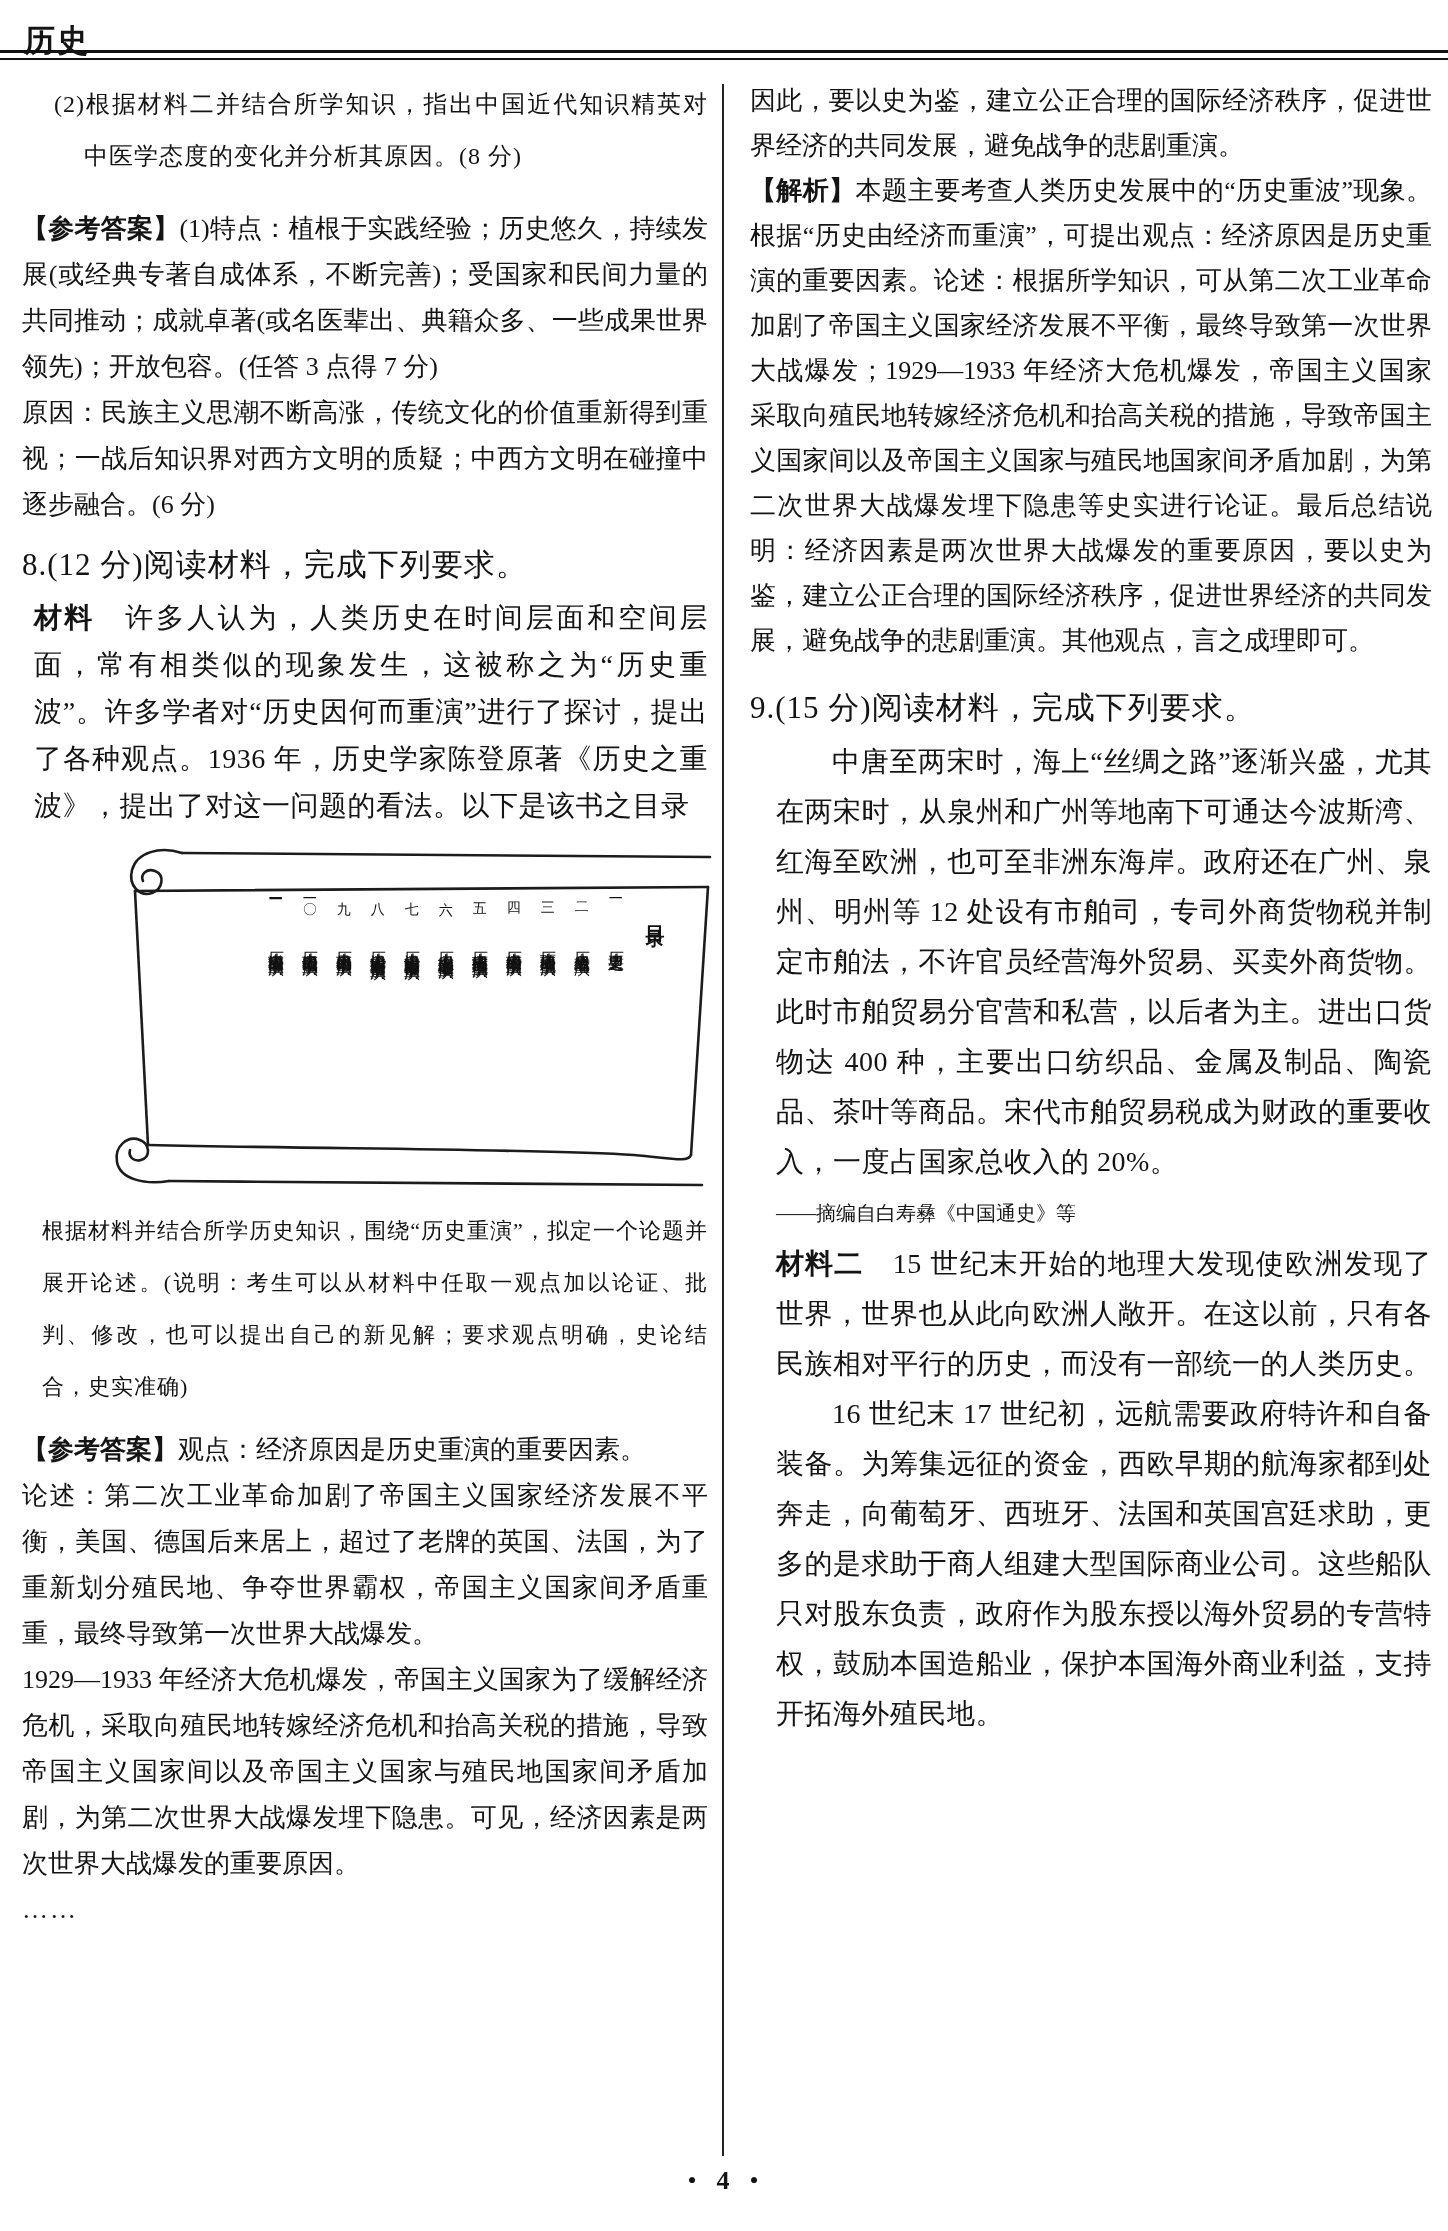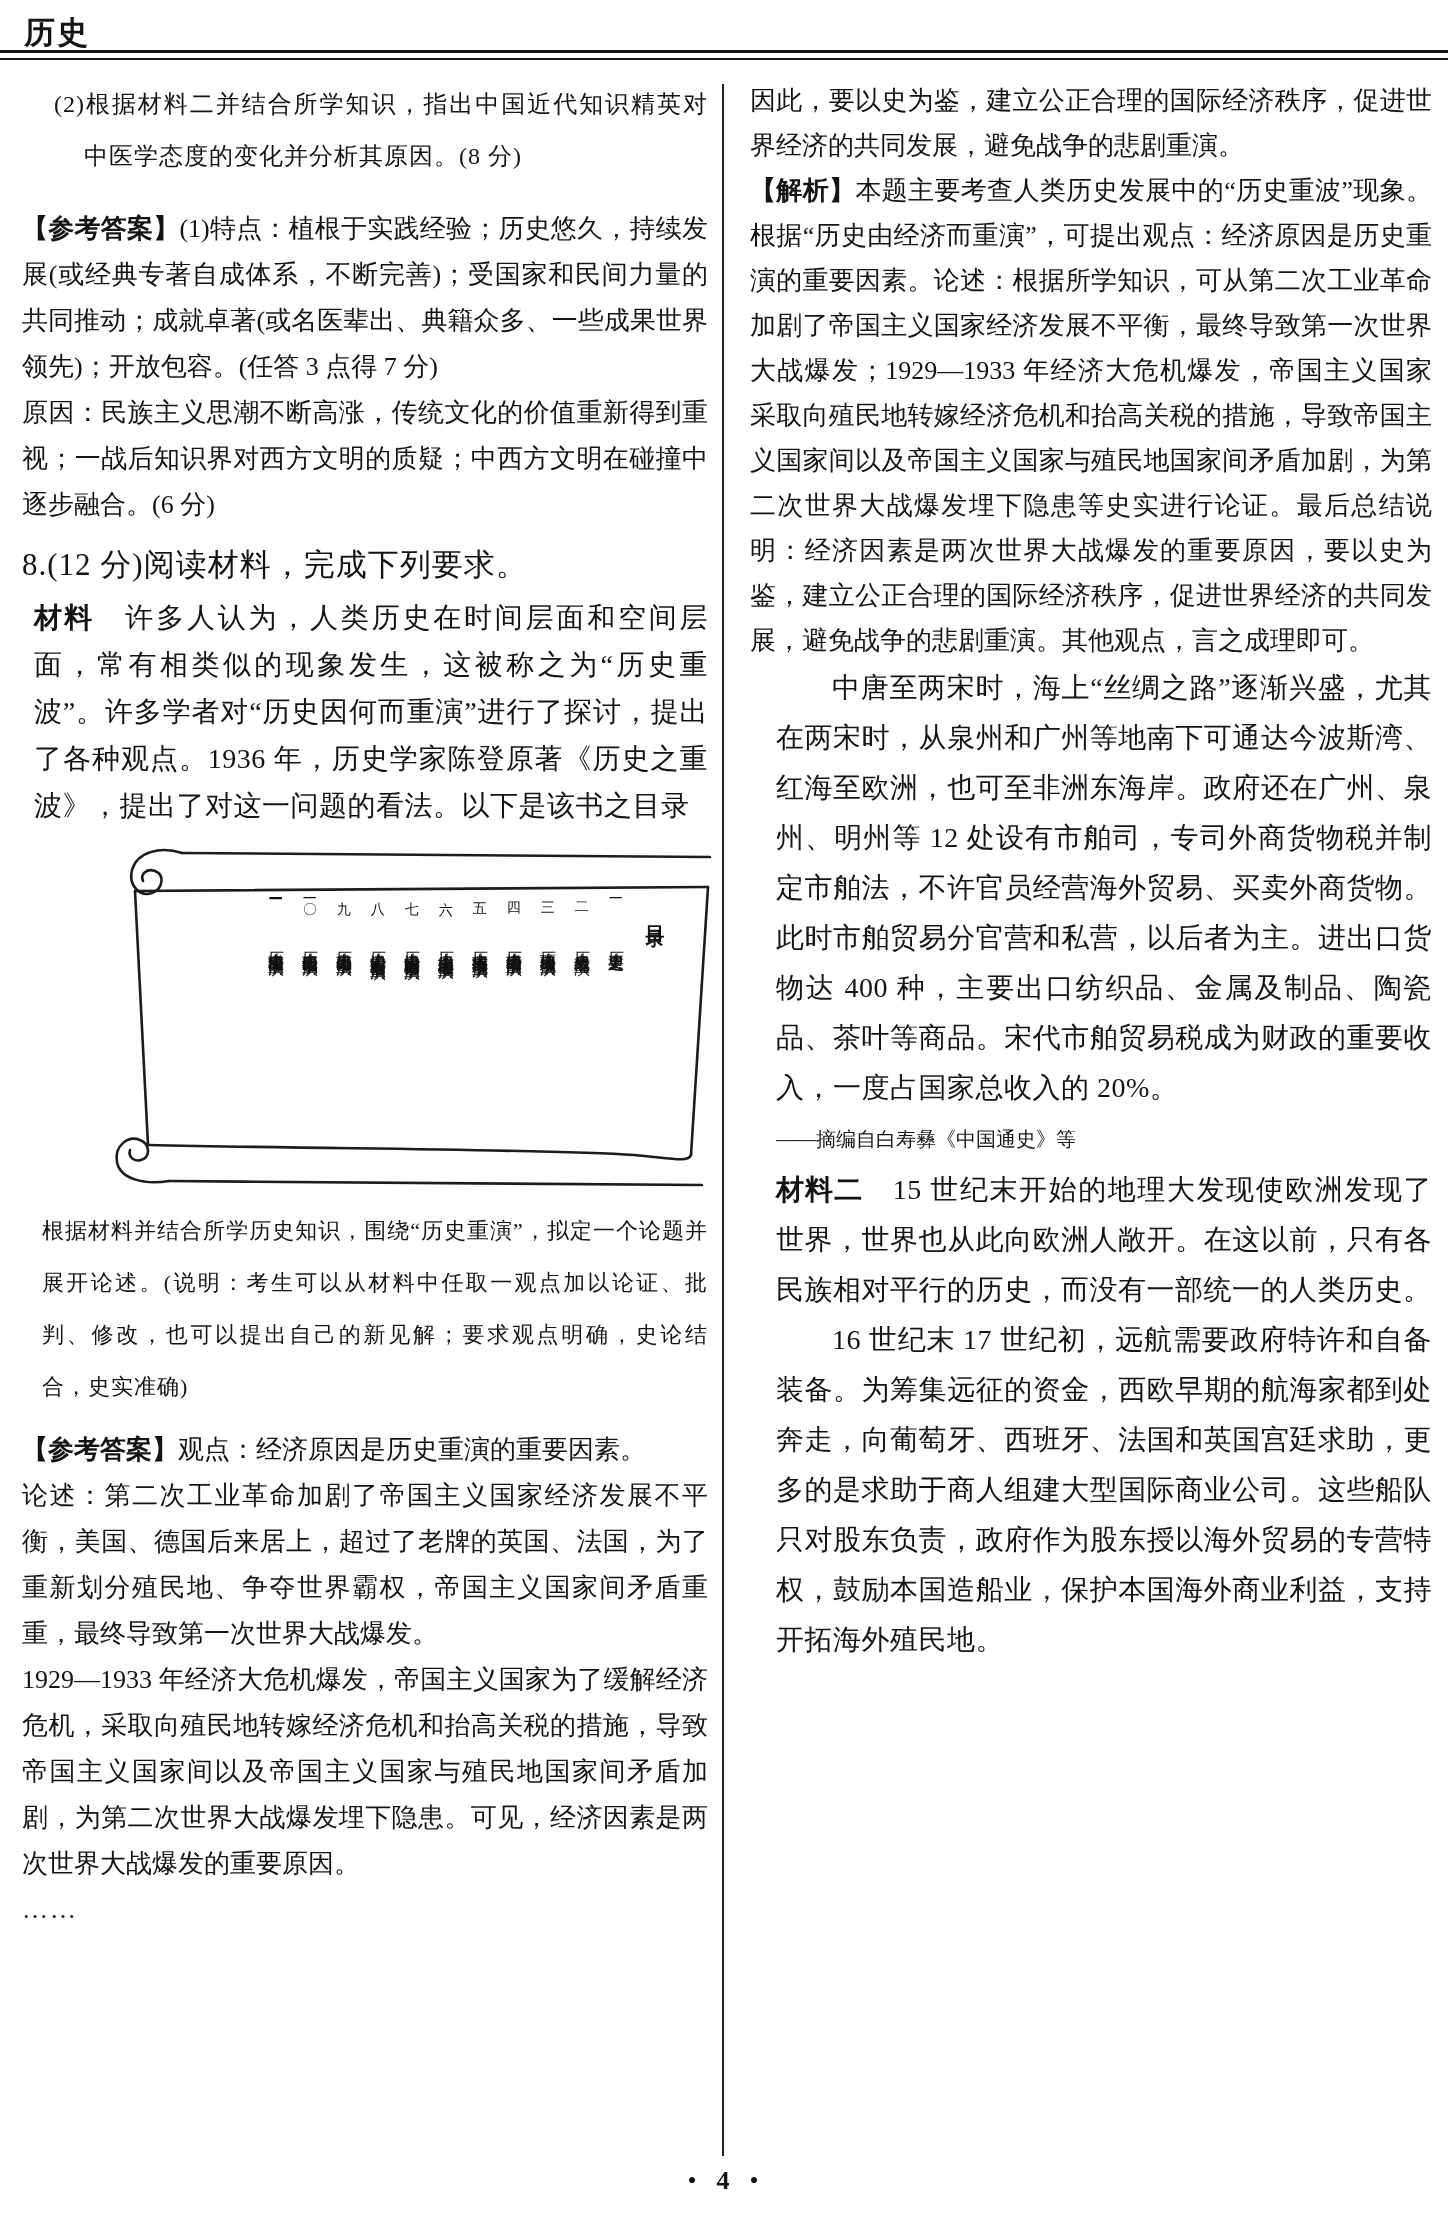--- a/index.html
+++ b/index.html
@@ -3,21 +3,21 @@
 <meta charset="utf-8">
 <style>
   html,body { margin:0; padding:0; }
   body {
     width:1448px; height:2231px; position:relative;
     background:#ffffff; color:#141414;
     font-family:"Liberation Serif","DejaVu Serif",serif;
     overflow:hidden;
   }
   .header-subject {
-    position:absolute; top:12px; left:24px;
+    position:absolute; top:20px; left:24px;
     font-size:31px; font-weight:700; letter-spacing:2px;
   }
   .double-rule {
     position:absolute; top:50px; left:0; right:0; height:5px;
     border-top:3px solid #111; border-bottom:2px solid #111;
   }
   .col-divider {
     position:absolute; left:722px; top:84px; height:2072px; width:2px;
     background:#222;
   }
@@ -119,20 +119,21 @@
   <p class="ans" style="margin-top:14px;"><b class="hei">【参考答案】</b><span>观点：经济原因是历史重演的重要因素。</span></p>
   <p class="ans">论述：第二次工业革命加剧了帝国主义国家经济发展不平衡，美国、德国后来居上，超过了老牌的英国、法国，为了重新划分殖民地、争夺世界霸权，帝国主义国家间矛盾重重，最终导致第一次世界大战爆发。</p>
   <p class="ans">1929—1933 年经济大危机爆发，帝国主义国家为了缓解经济危机，采取向殖民地转嫁经济危机和抬高关税的措施，导致帝国主义国家间以及帝国主义国家与殖民地国家间矛盾加剧，为第二次世界大战爆发埋下隐患。可见，经济因素是两次世界大战爆发的重要原因。</p>
   <p class="ellipsis-line">……</p>
 </div>
 
 <div class="col col-right">
   <p class="ansr">因此，要以史为鉴，建立公正合理的国际经济秩序，促进世界经济的共同发展，避免战争的悲剧重演。</p>
   <p class="ansr"><b class="hei">【解析】</b><span>本题主要考查人类历史发展中的“历史重波”现象。根据“历史由经济而重演”，可提出观点：经济原因是历史重演的重要因素。论述：根据所学知识，可从第二次工业革命加剧了帝国主义国家经济发展不平衡，最终导致第一次世界大战爆发；1929—1933 年经济大危机爆发，帝国主义国家采取向殖民地转嫁经济危机和抬高关税的措施，导致帝国主义国家间以及帝国主义国家与殖民地国家间矛盾加剧，为第二次世界大战爆发埋下隐患等史实进行论证。最后总结说明：经济因素是两次世界大战爆发的重要原因，要以史为鉴，建立公正合理的国际经济秩序，促进世界经济的共同发展，避免战争的悲剧重演。其他观点，言之成理即可。</span></p>
 
+  <p class="heading9">9.(15 分)阅读材料，完成下列要求。</p>
   <p class="matr matr-indent">中唐至两宋时，海上“丝绸之路”逐渐兴盛，尤其在两宋时，从泉州和广州等地南下可通达今波斯湾、红海至欧洲，也可至非洲东海岸。政府还在广州、泉州、明州等 12 处设有市舶司，专司外商货物税并制定市舶法，不许官员经营海外贸易、买卖外商货物。此时市舶贸易分官营和私营，以后者为主。进出口货物达 400 种，主要出口纺织品、金属及制品、陶瓷品、茶叶等商品。宋代市舶贸易税成为财政的重要收入，一度占国家总收入的 20%。</p>
   <p class="source-r">——摘编自白寿彝《中国通史》等</p>
   <p class="matr"><b class="hei">材料二</b><span>　15 世纪末开始的地理大发现使欧洲发现了世界，世界也从此向欧洲人敞开。在这以前，只有各民族相对平行的历史，而没有一部统一的人类历史。</span></p>
   <p class="matr matr-indent">16 世纪末 17 世纪初，远航需要政府特许和自备装备。为筹集远征的资金，西欧早期的航海家都到处奔走，向葡萄牙、西班牙、法国和英国宫廷求助，更多的是求助于商人组建大型国际商业公司。这些船队只对股东负责，政府作为股东授以海外贸易的专营特权，鼓励本国造船业，保护本国海外商业利益，支持开拓海外殖民地。</p>
 </div>
 
 <div class="footer">
   <span>•</span><span class="pg-num">4</span><span>•</span>
 </div>
 

